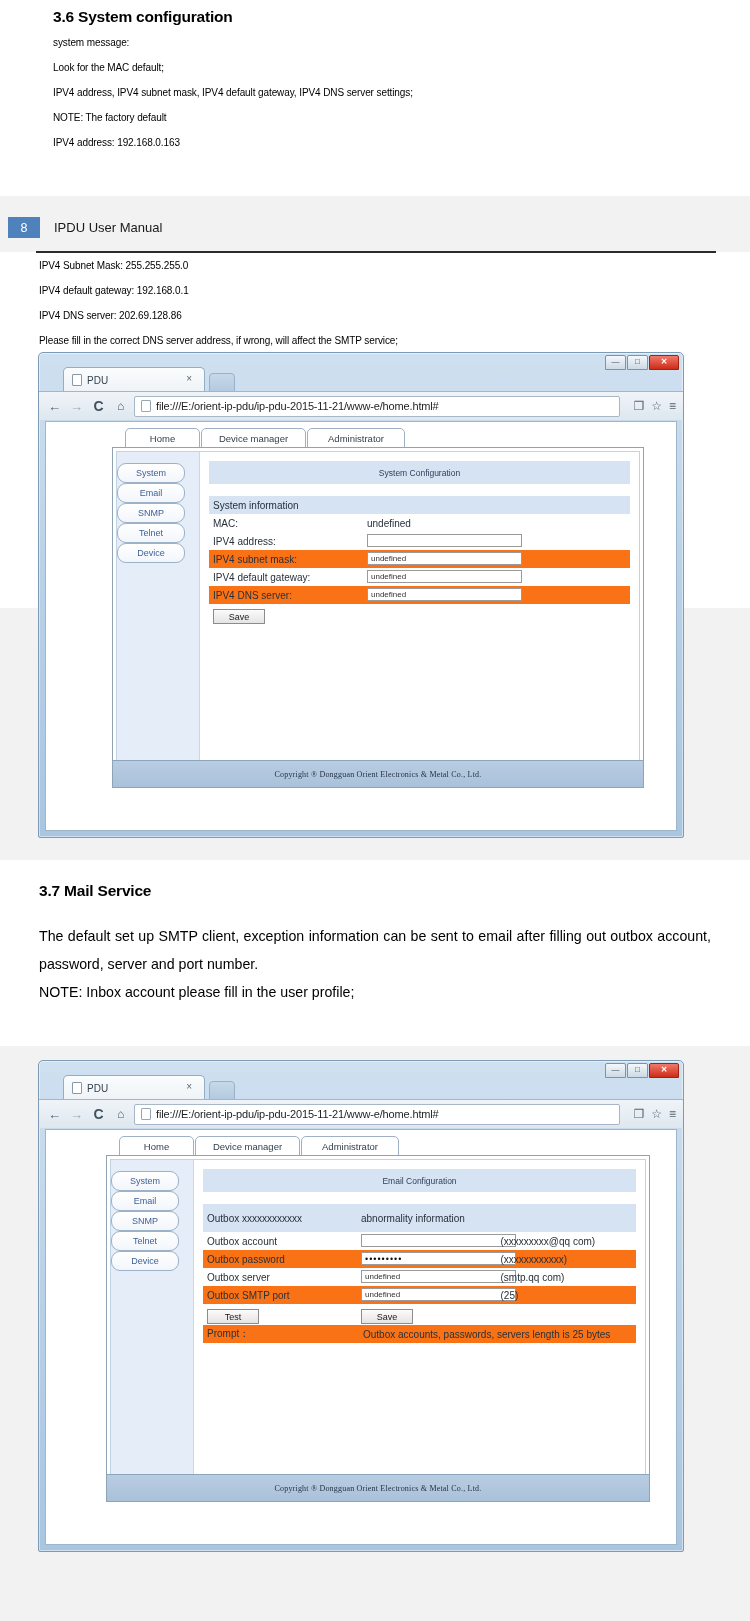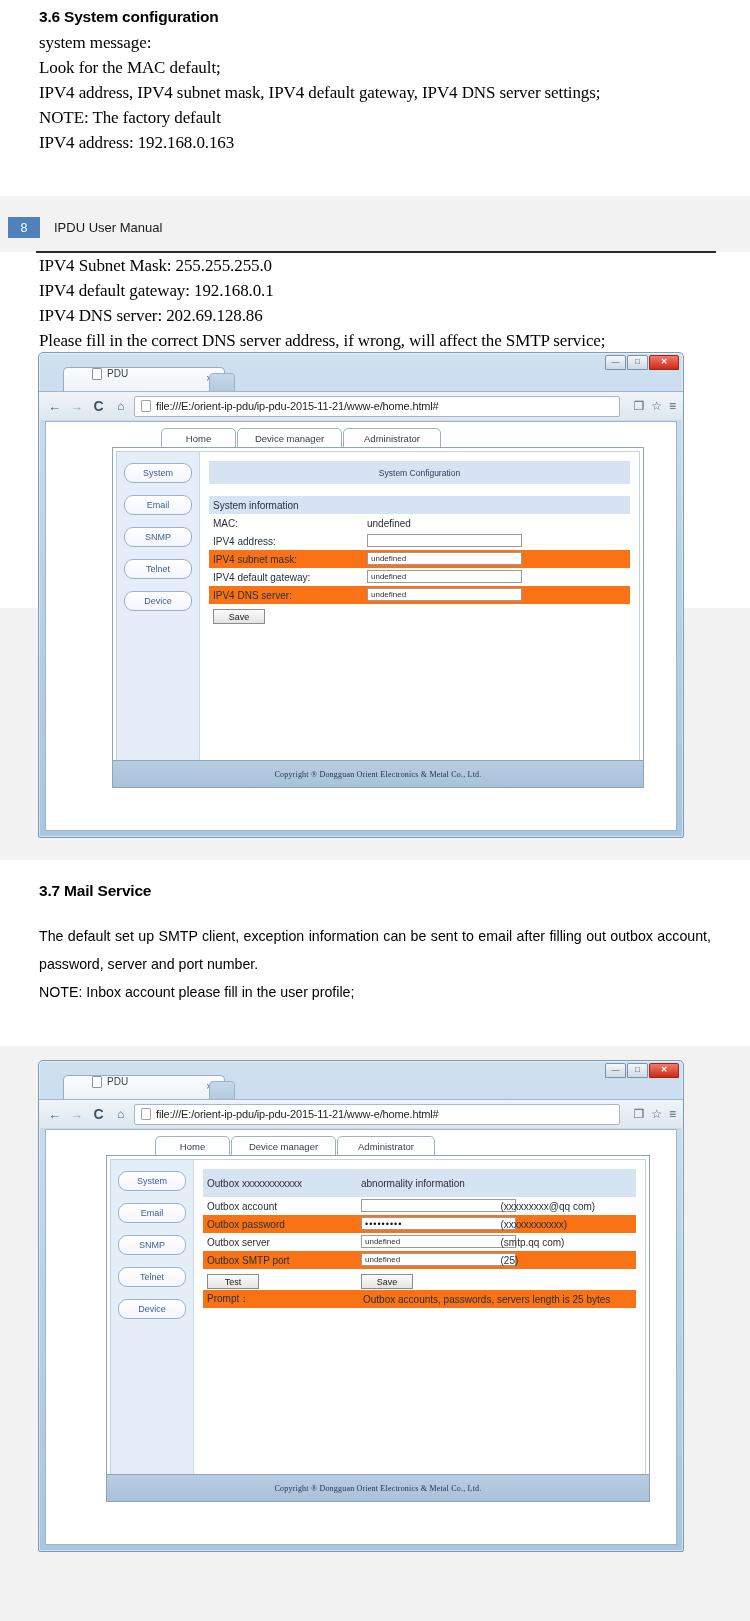--- a/index.html
+++ b/index.html
@@ -9,25 +9,25 @@
     font-family:"Liberation Sans", sans-serif;
     color:#000;
     overflow:hidden;
   }
   .doc-body { position:absolute; left:0; top:0; width:750px; }
 
   
   .section-heading {
     font-size:15.5px; font-weight:bold; letter-spacing:-0.2px;
   }
-  .doc-line { font-size:17px; line-height:25px; letter-spacing:-0.1px;font-family:Liberation Serif, serif; }
+  .doc-line { font-size:10px; line-height:25px; letter-spacing:-0.1px; }
   .para { font-size:14.2px; line-height:28px; }
   .para.justify { text-align:justify; }
 
-  #sec36 { position:absolute; left:39px; top:8px; width:680px; }
+  #sec36 { position:absolute; left:53px; top:8px; width:680px; }
   #sec36 .section-heading { margin:0 0 4px 0; }
 
   
   .grey-band { position:absolute; left:0; width:750px; background:#f2f2f2; }
   #band1 { top:196px; height:56px; }
   #band2 { top:608px; height:252px; }
   #band3 { top:1046px; height:575px; }
 
   .page-header { position:absolute; left:8px; top:217px; height:21px; display:flex; align-items:center; }
   .page-num {
@@ -66,22 +66,22 @@
     background:linear-gradient(180deg,#f07a6a,#cf2a18);
     border-color:#9d2414; color:#fff; font-weight:bold;
   }
 
   .tabstrip { position:absolute; left:0; top:14px; width:100%; height:24px; }
   .tab {
     position:absolute; left:24px; top:0; width:140px; height:24px;
     background:linear-gradient(180deg,#fbfdfe,#eef3f7);
     border:1px solid #93adc4; border-bottom:none;
     border-radius:5px 5px 0 0;
-    display:flex; 
-    font-size:10px; color:#33414f;padding-left:20px;
+    display:flex; align-items:center;
+    font-size:10px; color:#33414f;
   }
   .tab .page-icon {
     width:8px; height:10px; margin:0 5px 0 8px;
     border:1px solid #8a98a5; background:#fff; border-radius:1px;
   }
   .tab .tab-close { position:absolute; right:12px; top:5px; font-size:10px; color:#5a6976; }
   .newtab {
     position:absolute; left:170px; top:6px; width:24px; height:18px;
     background:linear-gradient(180deg,#c6d9ea,#b2c9de);
     border:1px solid #9ab2c8; border-radius:4px 4px 0 0;
@@ -117,30 +117,30 @@
   }
 
   
   .app { position:absolute; inset:0; background:#ffffff; overflow:hidden; }
   .app-tabs { position:absolute; left:0; top:6px; width:100%; height:20px; }
   .app-tab {
     position:absolute; height:19px;
     background:#ffffff; border:1px solid #9fb0c2;
     border-radius:5px 5px 0 0;
     font-size:9.5px; color:#33404d;
-    display:flex; align-items:center; justify-content:center;margin-left:36px;
+    display:flex; align-items:center; justify-content:center;
   }
   .app-shell {
     position:absolute; left:66px; top:25px; right:32px; bottom:42px;
     background:#ffffff; border:1px solid #8fa3b6;
   }
   .app-inner { position:absolute; inset:3px; border:1px solid #c3d3e2; background:#fff; display:flex; }
   .app-side {
     width:82px; background:#e4edf8; border-right:1px solid #c9d9e8;
-    padding-top:11px; display:flex; flex-direction:column; align-items:center; gap:12px;
+    padding-top:11px; display:flex; flex-direction:column; align-items:flex-start; 
   }
   .side-btn {
     width:66px; height:18px;
     background:linear-gradient(180deg,#ffffff,#f2f6fb);
     border:1px solid #9bb2c8; border-radius:9px;
     font-size:9px; color:#3f5f96;
     display:flex; align-items:center; justify-content:center;
   }
   .app-main { flex:1; position:relative; padding:9px 9px 0 9px; }
   .panel-title {
@@ -372,20 +372,21 @@
 
             <div class="app-side">
               <div class="side-btn">System</div>
               <div class="side-btn">Email</div>
               <div class="side-btn">SNMP</div>
               <div class="side-btn">Telnet</div>
               <div class="side-btn">Device</div>
             </div>
 
             <div class="app-main">
+              <div class="panel-title">Email Configuration</div>
 
               <table class="form">
                 <tbody>
                     <tr class="hdr">
                   <td class="lbl" style="height:26px;line-height:11px;">Outbox xxxxxxxxxxxx</td>
                   <td class="val" colspan="2">abnormality information</td>
                 </tr>
                 <tr>
                   <td class="lbl">Outbox account</td>
                   <td class="val" style="width:165px;">

